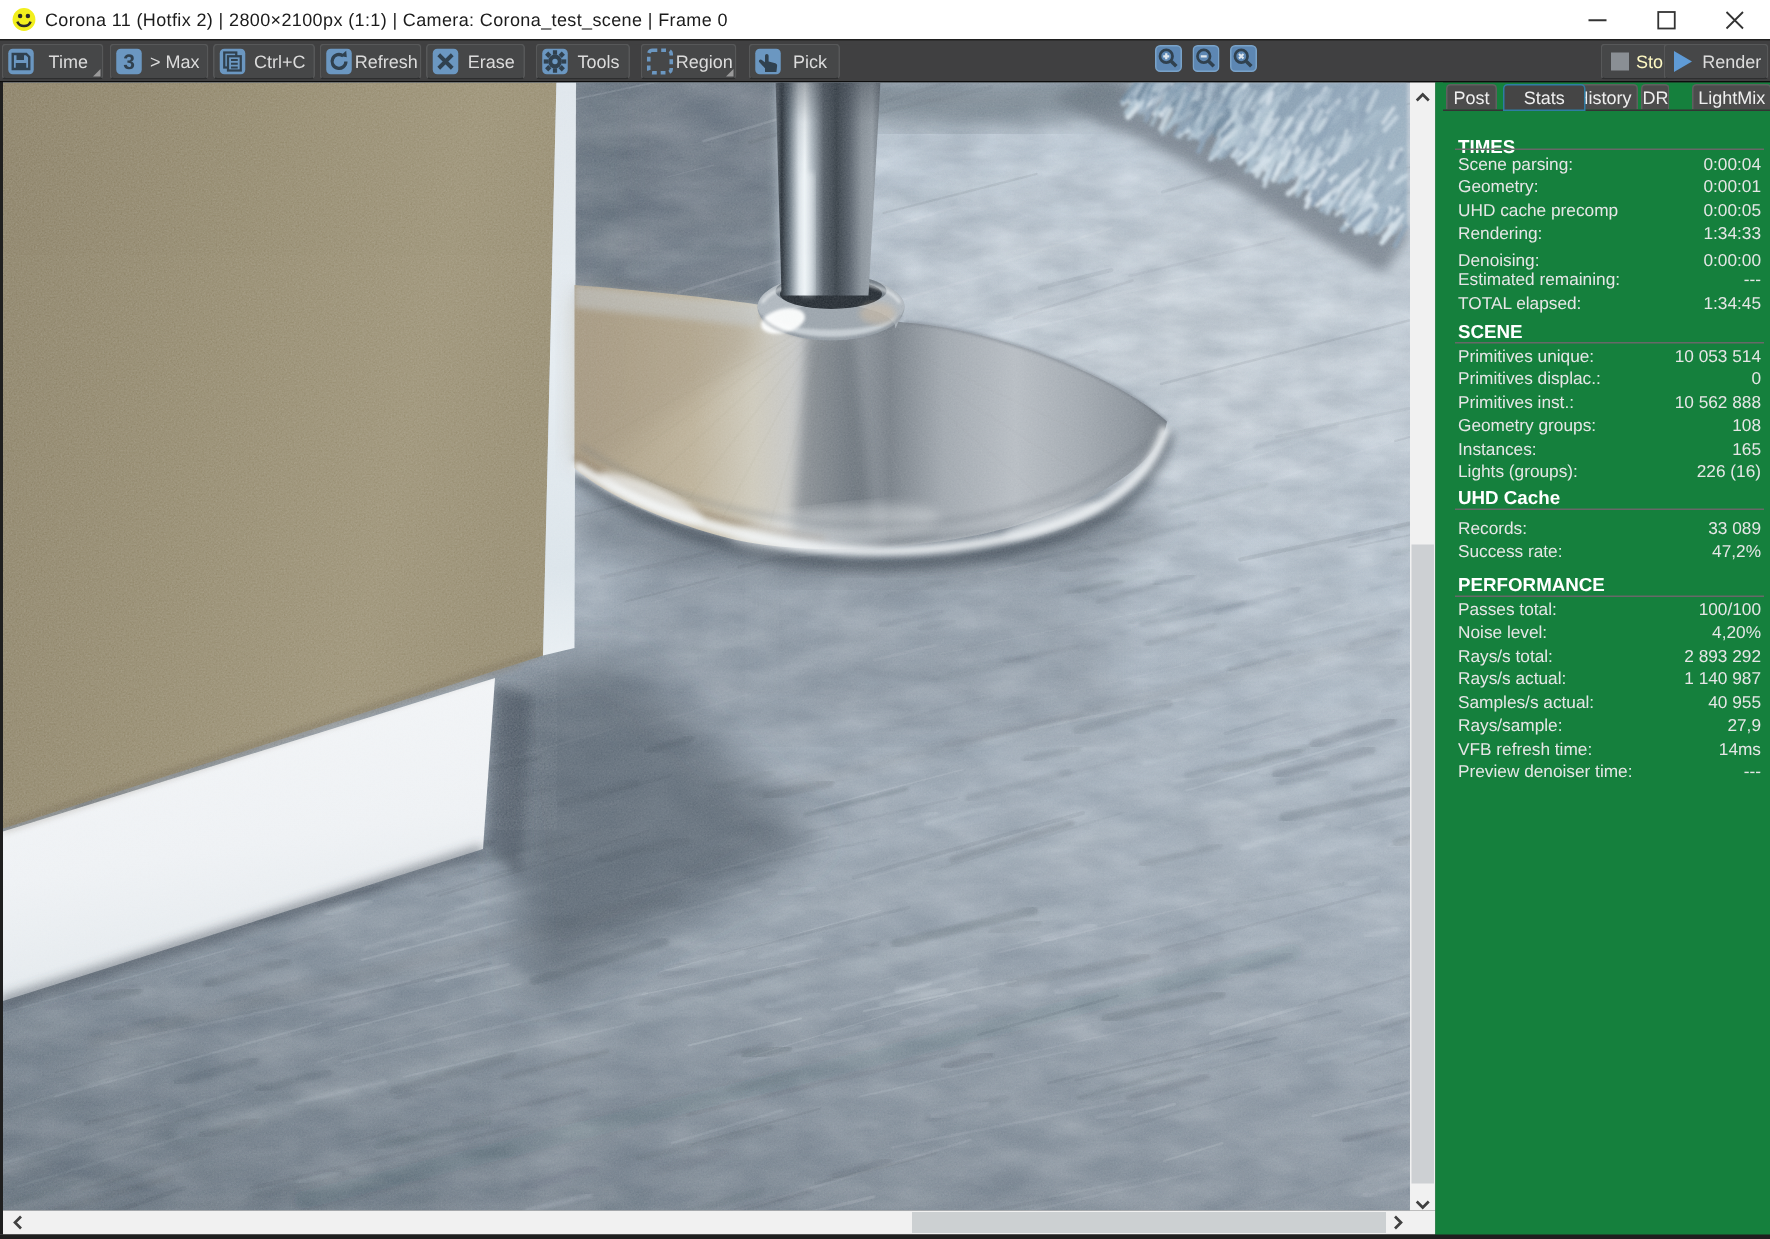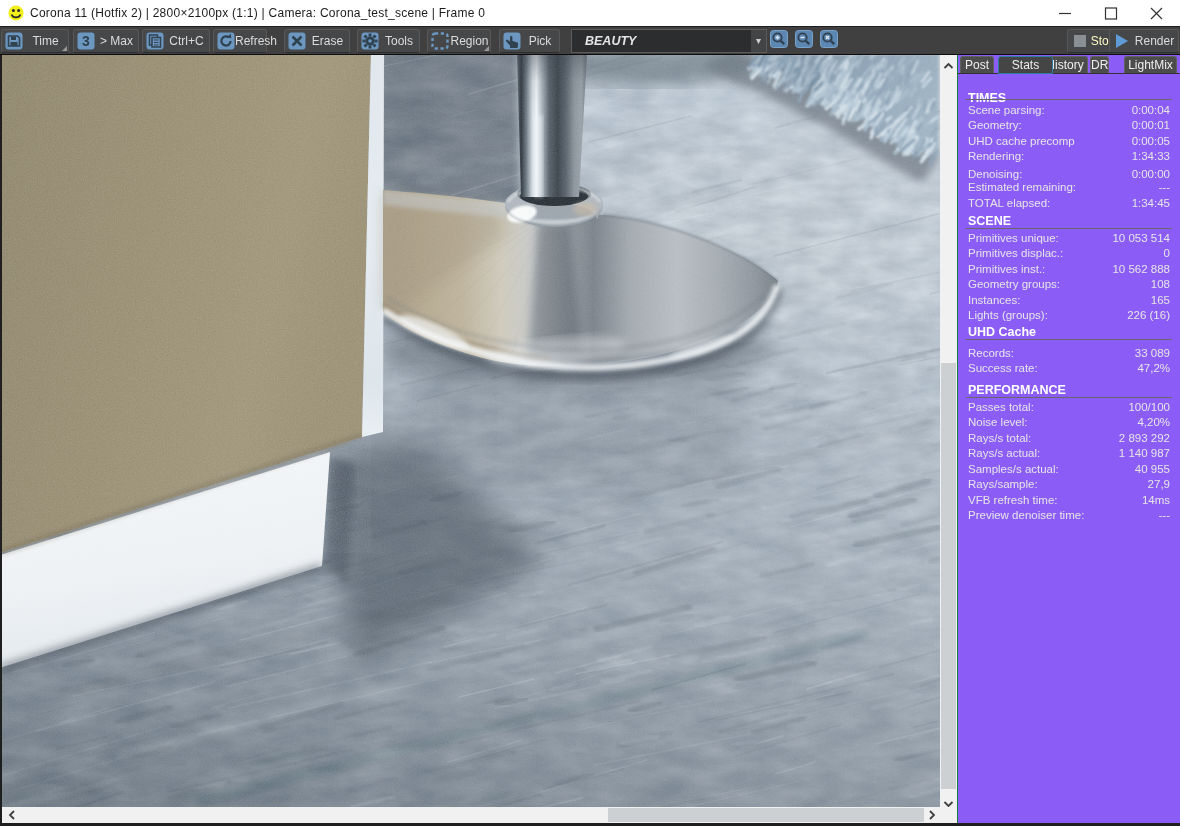--- a/index.html
+++ b/index.html
@@ -27,22 +27,22 @@
 #viewport { position:absolute; left:2px; top:55px; width:938px; height:752px; overflow:hidden;
   background:#7e8995; }
 #statusbar { position:absolute; left:293px; top:733px; width:640px; height:18px; background:#2e3439;
   color:#d9dbdd; font-size:10.5px; line-height:18px; padding-left:9px; white-space:pre; }
 #vscroll { position:absolute; left:940px; top:55px; width:17px; height:752px; background:#f1f1f1; }
 #vthumb { position:absolute; left:1px; top:308px; width:15px; height:426px; background:#cdd0d3; }
 .sarrow { position:absolute; width:17px; text-align:center; }
 #hscroll { position:absolute; left:0px; top:807px; width:940px; height:16px; background:#f1f1f1; }
 #hthumb { position:absolute; left:608px; top:1px; width:316px; height:14px; background:#ccd0d2; }
 #corner { position:absolute; left:940px; top:807px; width:17px; height:16px; background:#f1f1f1; }
-#panel { position:absolute; left:957px; top:55px; width:223px; height:771px; background:#8b5cf6;
-  border-left:1px solid #15803d; color:#e8e8e8; }
+#panel { position:absolute; left:957px; top:55px; width:223px; height:771px; background:#15803d;
+  border-left:5px solid #15803d; color:#e8e8e8; }
 .tab { position:absolute; top:1px; height:17px; background:#4c4c4c; border:1px solid #606060;
   border-bottom:none; border-radius:3px 3px 0 0; font-size:12px; color:#efefef; text-align:center;
   line-height:16px; }
 .tab.act { background:#454545; border:1px solid #2f7ca4; height:18px; z-index:2; }
 #tabline { position:absolute; left:0; top:18px; width:223px; height:1px; background:#333333; }
 .shead { position:absolute; left:10px; font-size:12.5px; font-weight:bold; color:#ffffff; }
 .sline { position:absolute; left:8px; width:206px; height:1px; background:#686868; }
 .srow { position:absolute; left:10px; width:202px; font-size:11.5px; color:#e6e6e6; }
 .srow .sv { float:right; }
 #border { position:absolute; left:0; top:823px; width:1180px; height:3px; background:#1f1f1f; }
@@ -88,21 +88,21 @@
       </div>
 <div class="tbtn" style="left:142px;width:68px">
         <svg class="ticn" width="18" height="18" viewBox="0 0 18 18">
           <rect x="0.5" y="0.5" width="17" height="17" rx="3" fill="#6b97c1"></rect>
           <rect x="3.5" y="3" width="8" height="10" fill="none" stroke="#30414f" stroke-width="1.5"></rect>
           <rect x="6" y="5.5" width="8.5" height="9.5" fill="#6b97c1" stroke="#30414f" stroke-width="1.5"></rect>
           <path d="M8,8 h4.5 M8,10.5 h4.5 M8,13 h4.5" stroke="#30414f" stroke-width="1.2"></path>
         </svg>
         <span>Ctrl+C</span>
       </div>
-<div class="tbtn" style="left:213px;width:54px">
+<div class="tbtn" style="left:213px;width:68px">
         <svg class="ticn" width="18" height="18" viewBox="0 0 18 18">
           <rect x="0.5" y="0.5" width="17" height="17" rx="3" fill="#6b97c1"></rect>
           <path d="M13.6,9 a4.6,4.6 0 1 1 -1.8,-3.7" fill="none" stroke="#30414f" stroke-width="2.2"></path>
           <path d="M13.8,1.8 L14.2,6.2 L9.8,5.4 Z" fill="#30414f"></path>
         </svg>
         <span>Refresh</span>
       </div>
 <div class="tbtn" style="left:284px;width:66px">
         <svg class="ticn" width="18" height="18" viewBox="0 0 18 18">
           <rect x="0.5" y="0.5" width="17" height="17" rx="3" fill="#6b97c1"></rect>
@@ -135,24 +135,20 @@
         <span>Region</span>
         <span class="dd"></span>
       </div>
 <div class="tbtn" style="left:499px;width:61px">
         <svg class="ticn" width="18" height="18" viewBox="0 0 18 18">
           <rect x="0.5" y="0.5" width="17" height="17" rx="3" fill="#6b97c1"></rect>
           <path d="M7,16 L7,5.2 a1.2,1.2 0 0 1 2.4,0 V9 l4.5,1.2 a1.6,1.6 0 0 1 1.2,1.7 L14.6,16 Z" fill="#30414f"></path>
           <path d="M7,9.5 L4.6,7.8 a1.1,1.1 0 0 0 -1.5,1.5 L7,13.5" fill="#30414f"></path>
         </svg>
         <span>Pick</span>
-      </div>
-<div id="combo">
-        <span>BEAUTY</span>
-        <div id="comboarr">▾</div>
       </div>
 <div class="zbtn" style="left:770px"><svg width="18" height="18" viewBox="0 0 18 18">
           <rect x="0.5" y="0.5" width="17" height="17" rx="3" fill="#5d87b3" stroke="#7aa3c9" stroke-width="1"></rect>
           <circle cx="7.5" cy="7.5" r="4.2" fill="none" stroke="#30414f" stroke-width="1.8"></circle>
           <path d="M10.8,10.8 L14.2,14.2" stroke="#30414f" stroke-width="2.4"></path>
           <path d="M7.5,5.5 v4 M5.5,7.5 h4" stroke="#dfe7ee" stroke-width="1.5"></path>
         </svg></div>
 <div class="zbtn" style="left:795px"><svg width="18" height="18" viewBox="0 0 18 18">
           <rect x="0.5" y="0.5" width="17" height="17" rx="3" fill="#5d87b3" stroke="#7aa3c9" stroke-width="1"></rect>
           <circle cx="7.5" cy="7.5" r="4.2" fill="none" stroke="#30414f" stroke-width="1.8"></circle>

